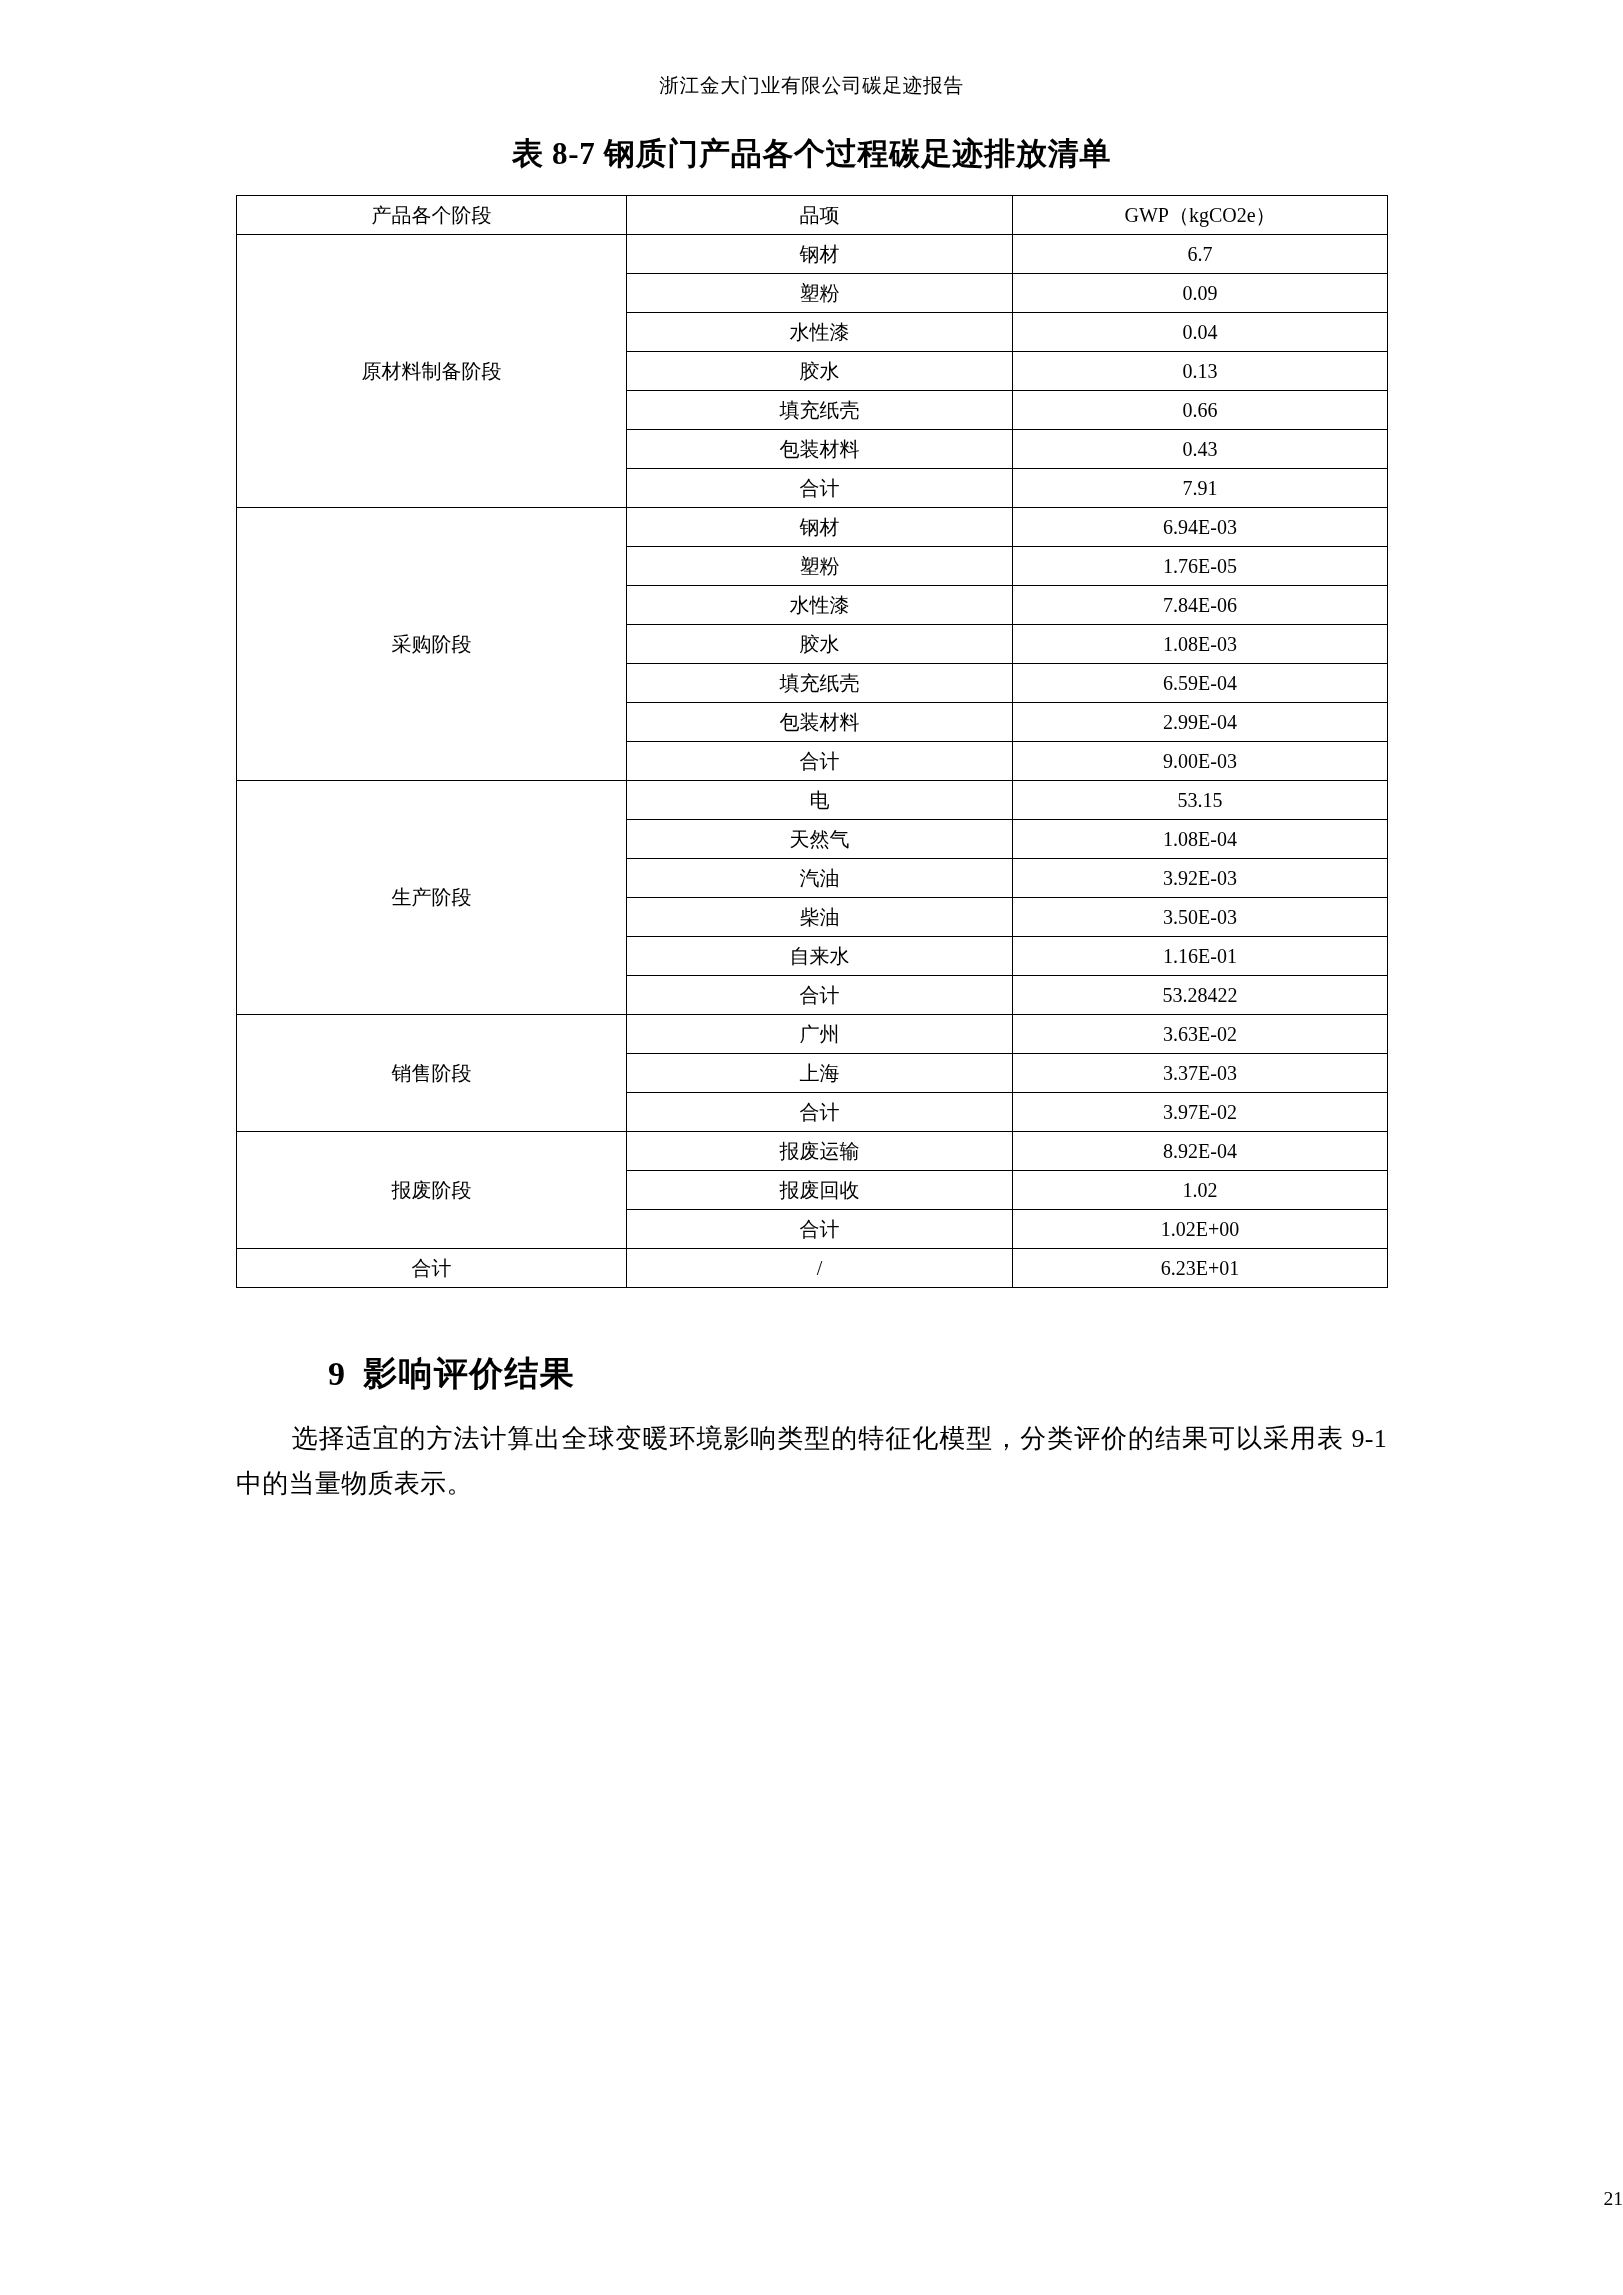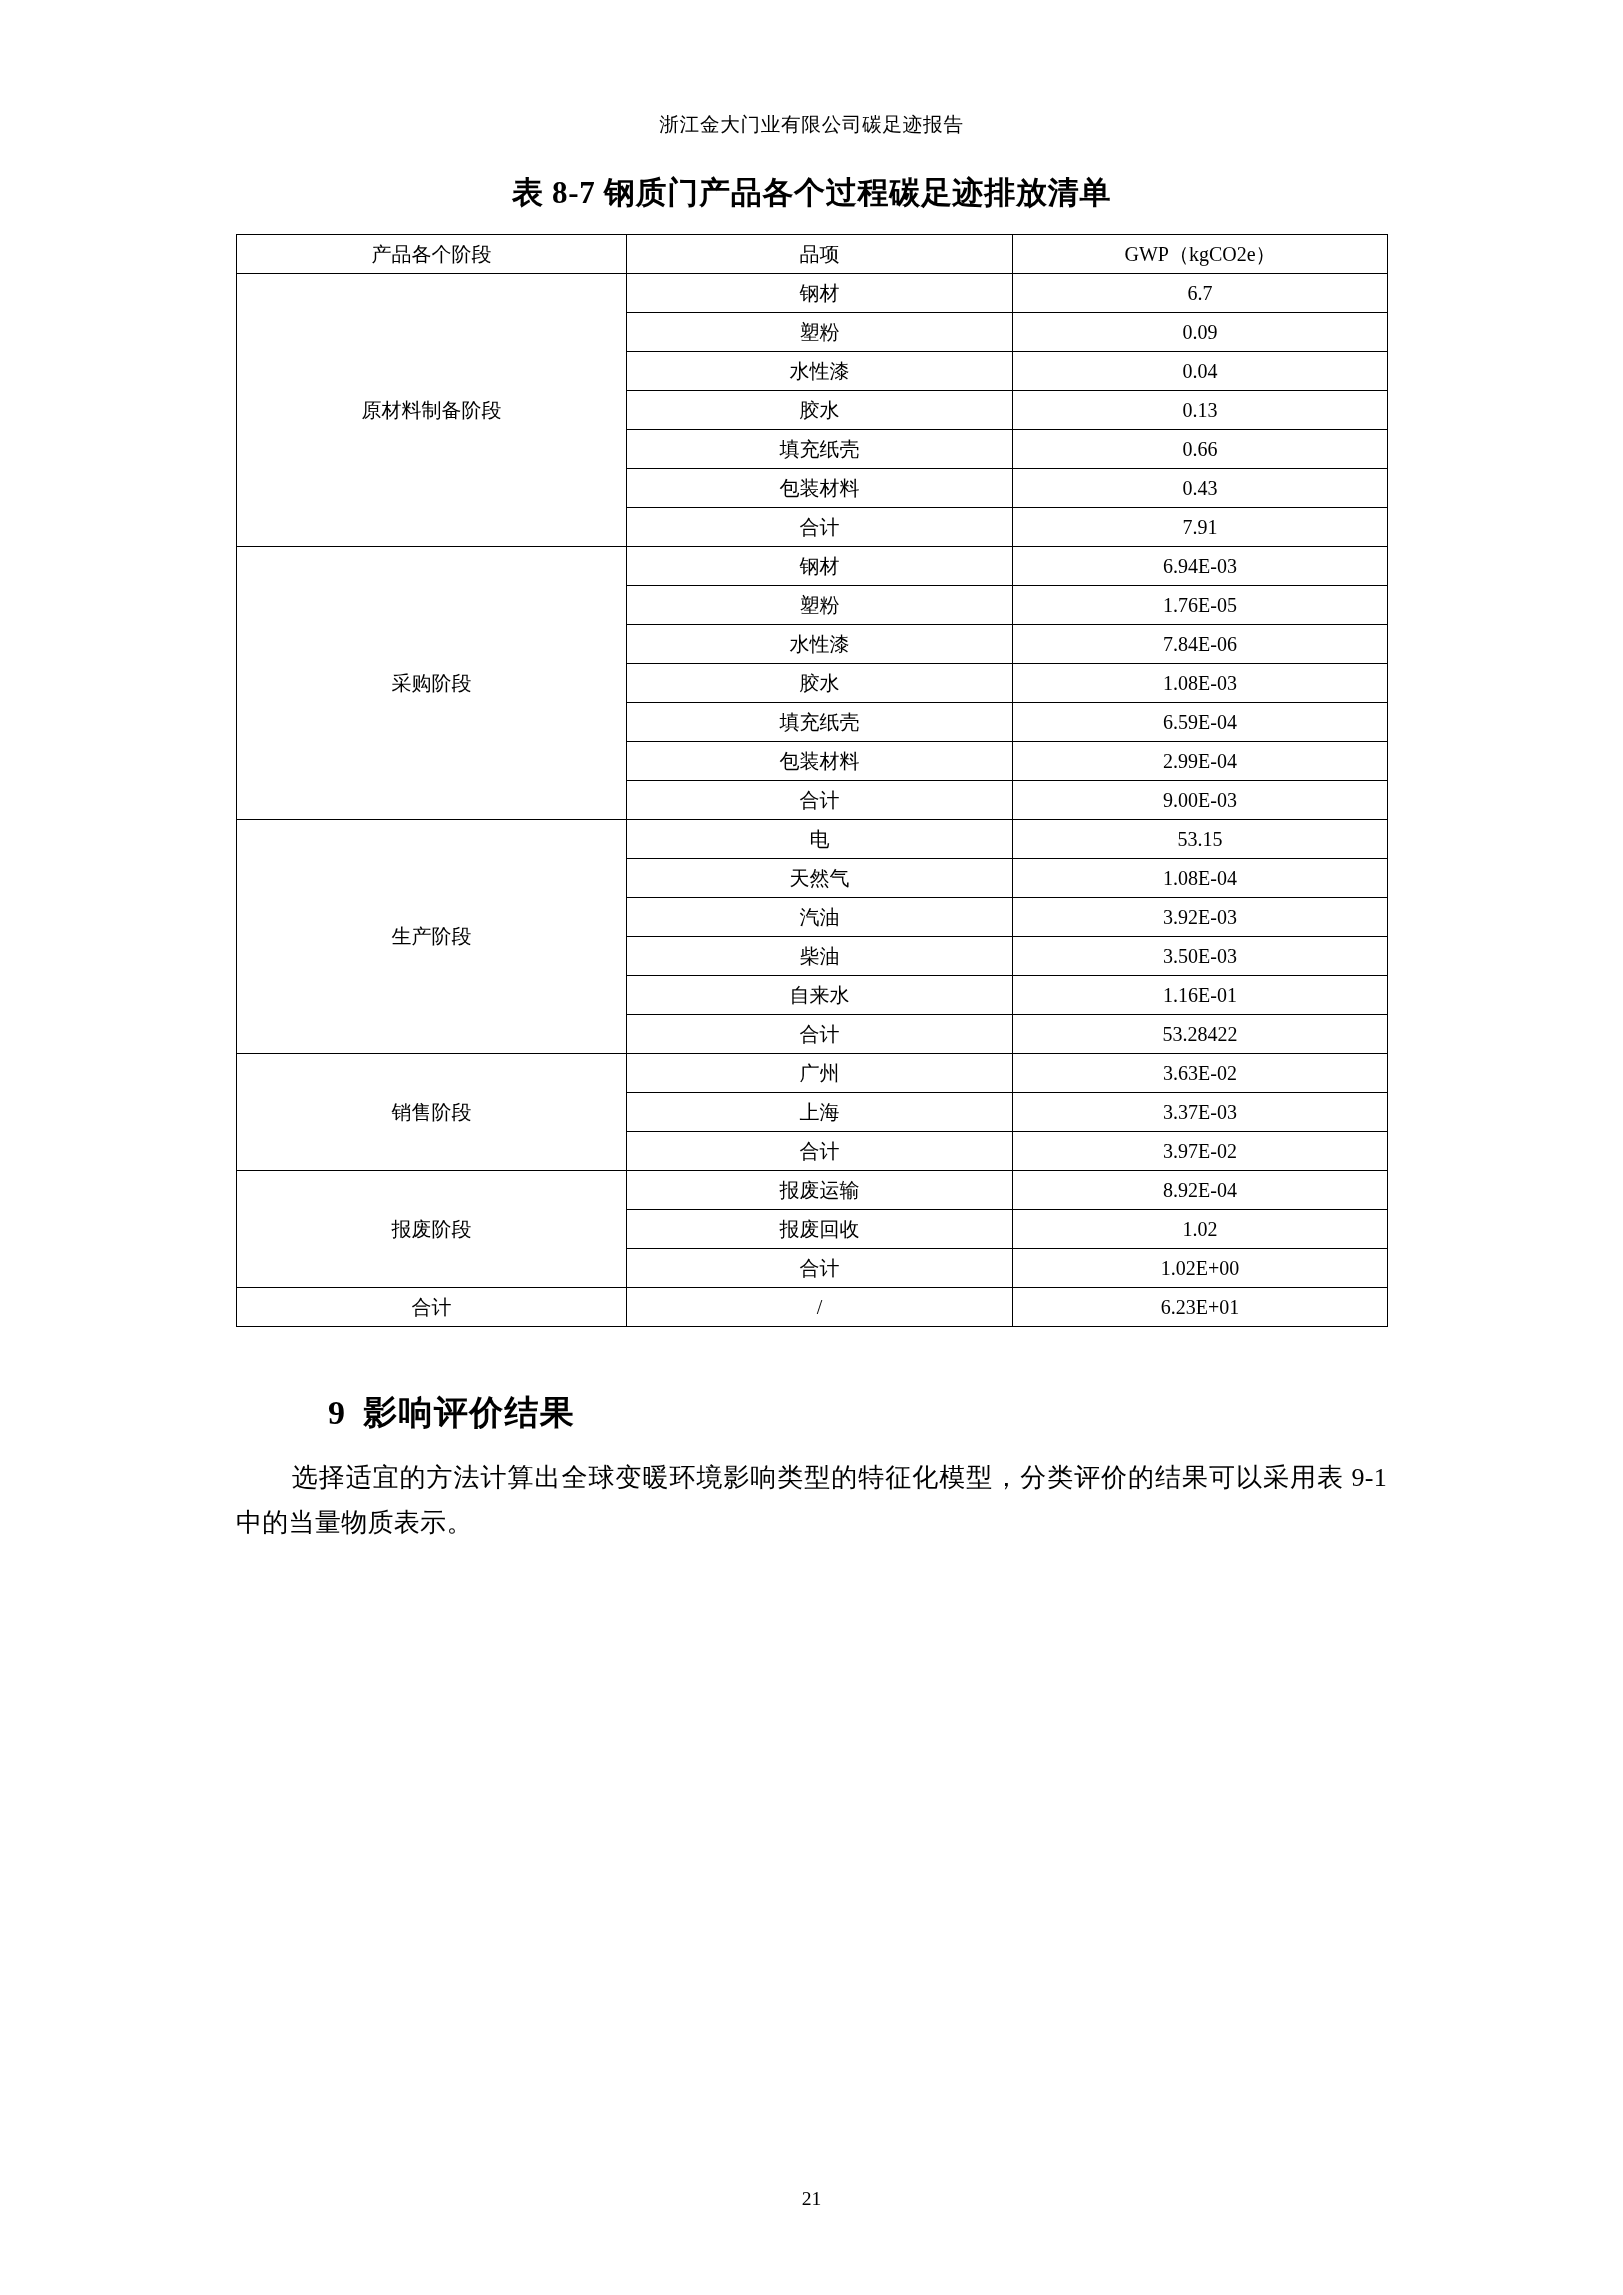--- a/index.html
+++ b/index.html
@@ -19,21 +19,21 @@
     position: relative;
     width: 1623px;
     height: 2295px;
     box-sizing: border-box;
     padding: 0 236px;
   }
   .header {
     text-align: center;
     font-size: 19.6px;
     letter-spacing: 0.7px;
-    padding-top: 111px;
+    padding-top: 72px;
     font-weight: normal;
   }
   .intro-line {
     font-size: 26px;
     margin-top: 65px;
     margin-left: 85px;
     letter-spacing: 0.7px;
   }
   .table-caption {
     text-align: center;
@@ -82,21 +82,21 @@
   }
   .body-par .indent {
     display: inline-block;
     width: 55px;
   }
   .page-number {
     position: absolute;
     left: 0;
     right: 0;
     bottom: 85px;
-    text-align: center;
+    text-align: right;
     font-size: 19.6px;
   }
 </style>
 </head>
 <body>
 
 <div class="page">
 
   <div class="header">浙江金大门业有限公司碳足迹报告</div>
 

